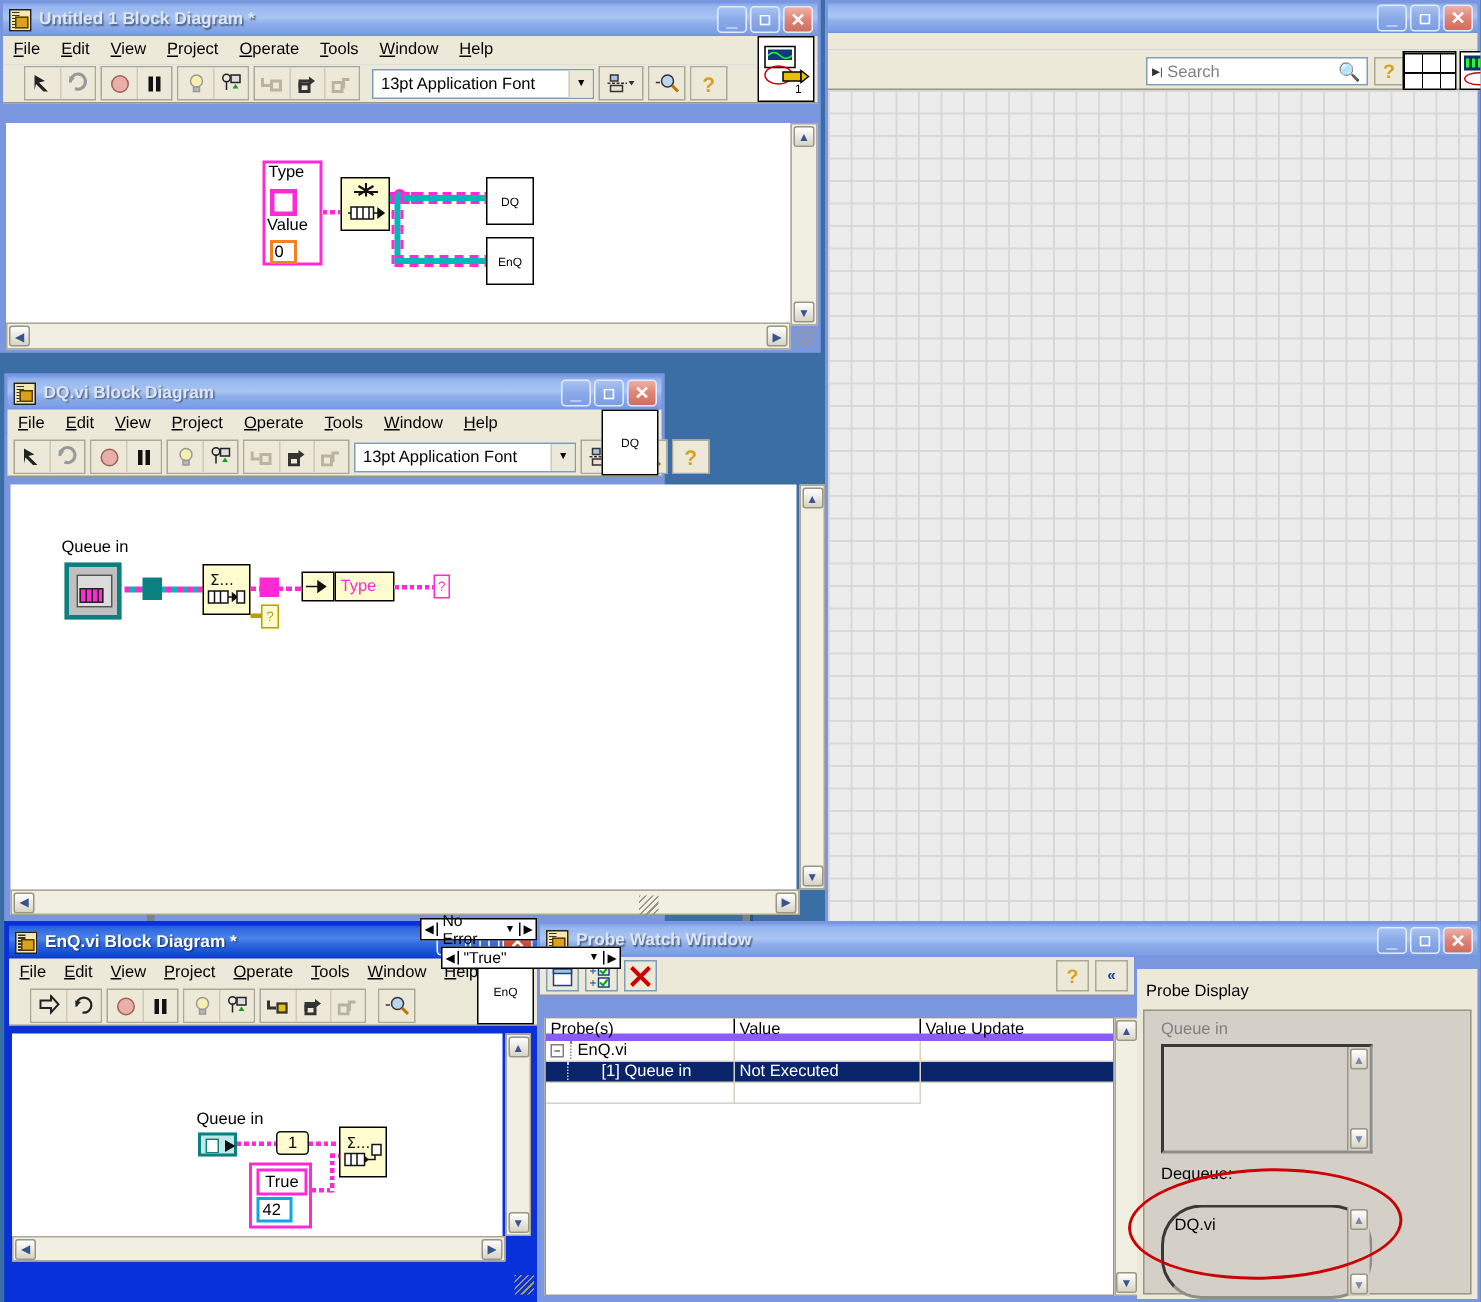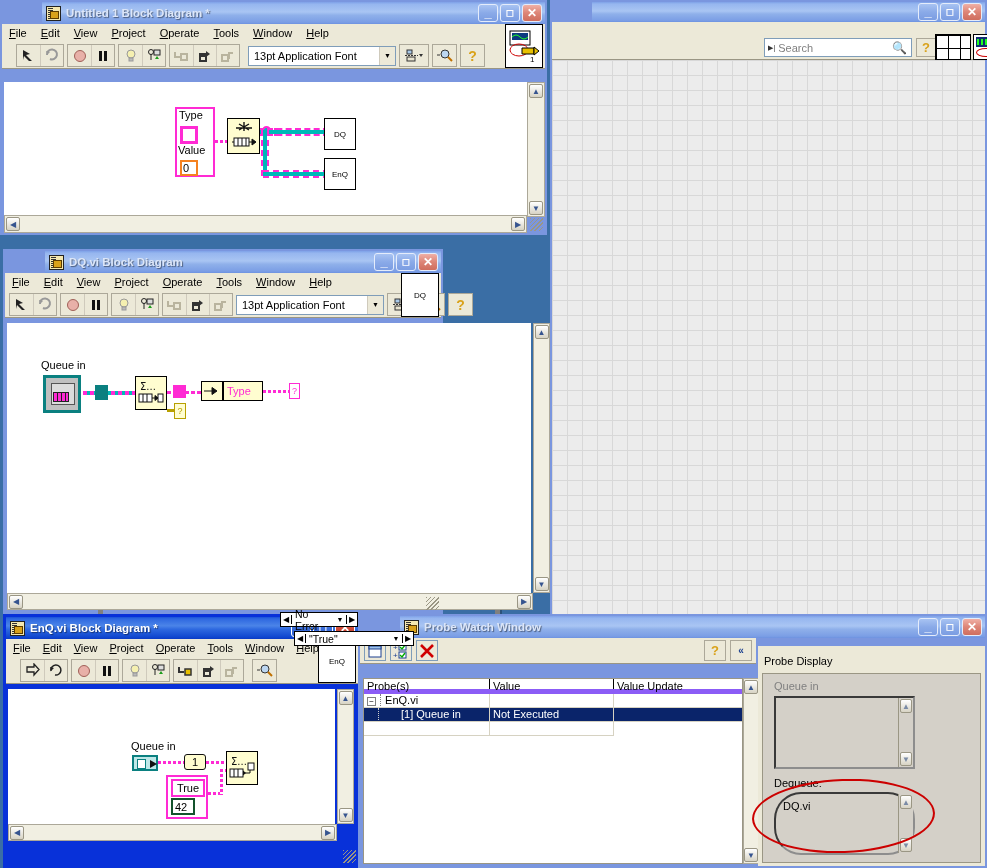--- a/index.html
+++ b/index.html
@@ -24,21 +24,20 @@
     padding: 0 2px 0 3px; color: #fff;
     font-weight: bold; font-size: 11.5px;
     overflow: hidden; white-space: nowrap;
   }
   .tb-active {
     background: linear-gradient(to bottom,#1a52d8 0%,#2e68e0 8%,#4b84e8 40%,#2f6ae0 55%,#0f46cf 92%,#0a3ac4 100%);
   }
   .tb-inactive {
     background: linear-gradient(to bottom,#7ea1e8 0%,#96b6ef 10%,#a9c5f3 45%,#8fb0ea 60%,#7b9ee5 92%,#6d92e0 100%);
     color: #dce6f8;
-    margin-left: 40px;
   }
   .tb-title { margin-left: 5px; text-shadow: 1px 1px 1px rgba(0,0,0,.45); }
   .tb-spacer { flex: 1 1 auto; }
   .tb-btns { display: flex; gap: 2px; padding-right: 1px; }
   .tb-btn {
     width: 20px; height: 18px; border: 1px solid #fff;
     border-radius: 3px; position: relative; cursor: pointer;
     background: linear-gradient(to bottom,#5e8ee8,#3c6fdb 50%,#2a5ccf);
   }
   .tb-btn.close { background: linear-gradient(to bottom,#e98a7c,#d4503d 48%,#b83322); }
@@ -778,21 +777,21 @@
         <span>1</span>
       </div>
       <div class="wire" style="left:198px; top:72px; width:20px; height:3px;
                   background:repeating-linear-gradient(90deg,#ff2ad4 0 3px,#fff 3px 5px);"></div>
 
       <div class="cluster" style="left:158px; top:86px; width:42px; height:44px;">
         <div style="position:absolute;left:3px;top:2px;width:34px;height:18px;background:#fff;border:2px solid #ff2ad4;
                     font-size:11px;text-align:center;line-height:15px;">
           <span>True</span>
         </div>
-        <div style="position:absolute;left:3px;top:21px;width:24px;height:17px;background:#fff;border:2px solid #14532d;
+        <div style="position:absolute;left:3px;top:21px;width:24px;height:17px;background:#fff;border:2px solid #0ea5e9;
                     font-size:11px;text-align:left;padding-left:2px;line-height:14px;">
           <span>42</span>
         </div>
       </div>
       <div class="wire" style="left:200px; top:103px; width:14px; height:3px;
                   background:repeating-linear-gradient(90deg,#ff2ad4 0 3px,#fff 3px 5px);"></div>
       <div class="wire" style="left:212px; top:80px; width:3px; height:26px;
                   background:repeating-linear-gradient(180deg,#ff2ad4 0 3px,#fff 3px 5px);"></div>
       <div class="wire" style="left:212px; top:80px; width:10px; height:3px;
                   background:repeating-linear-gradient(90deg,#ff2ad4 0 3px,#fff 3px 5px);"></div>
@@ -909,21 +908,21 @@
         <div class="pd-label" style="position:absolute;left:11px;top:6px;">Queue in</div>
         <div class="pd-list" style="left:11px; top:22px; width:141px; height:73px;">
           <div class="body"></div>
           <div class="sb">
             <div class="sa">▲</div>
             <div class="sa">▼</div>
           </div>
         </div>
 
         <div class="pd-label" style="position:absolute;left:11px;top:103px;color:#000;">Dequeue:</div>
-        <div class="pd-list" style="left:11px; top:118px; width:141px; height:63px;border-radius:27px;">
+        <div class="pd-list" style="left:11px; top:129px; width:141px; height:63px;border-radius:27px;">
           <div class="body">DQ.vi</div>
           <div class="sb">
             <div class="sa">▲</div>
             <div class="sa">▼</div>
           </div>
         </div>
       </div>
     </div>
   </div>
 

